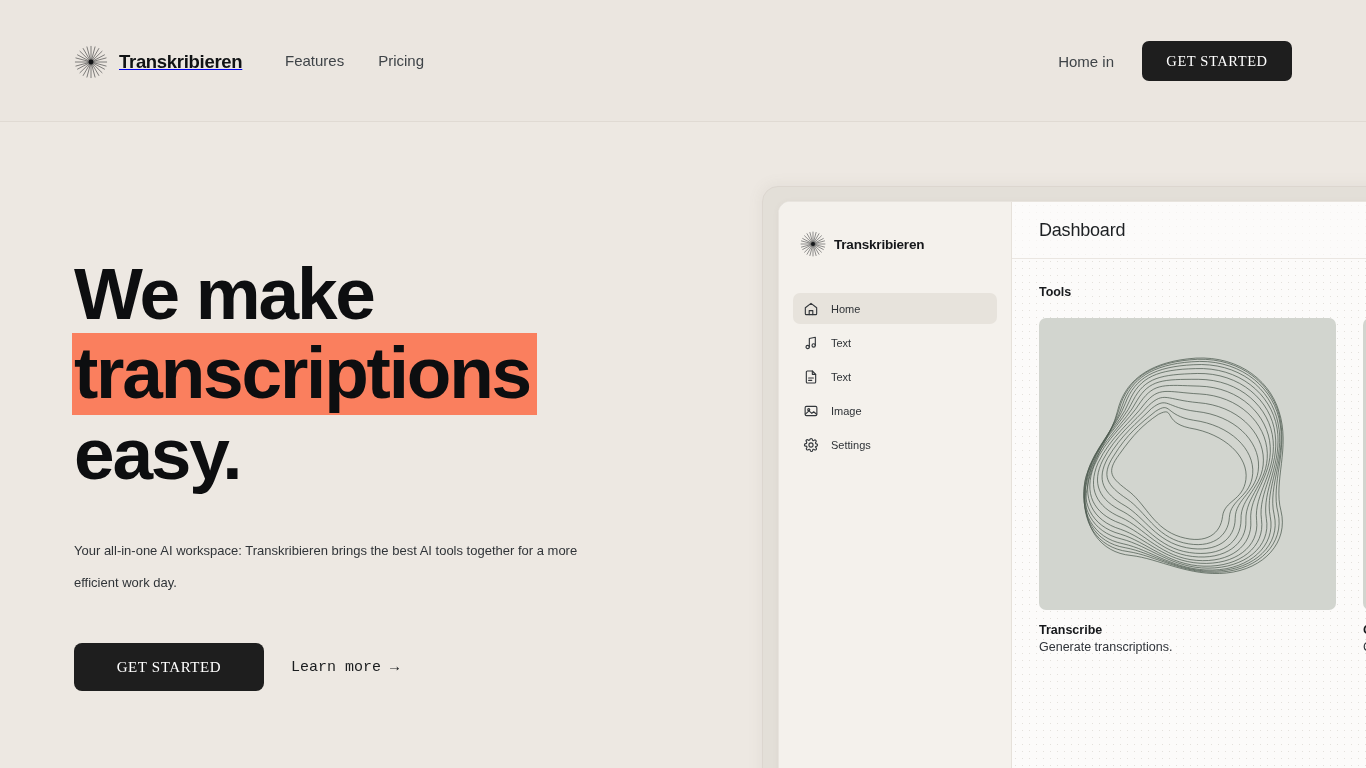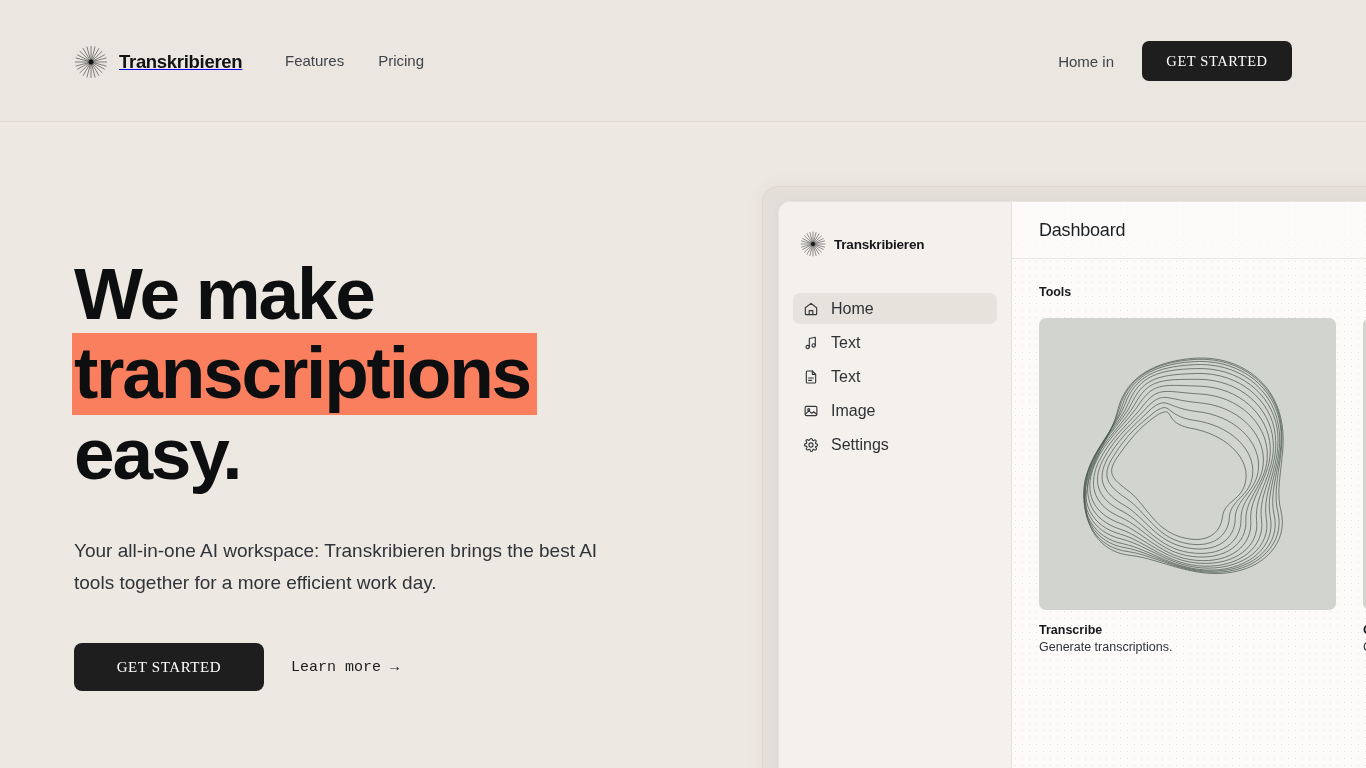--- a/index.html
+++ b/index.html
@@ -120,21 +120,21 @@
   }
   .hero-title .line { display: block; }
   .hl {
     display: inline-block;
     background: #FA7F5E;
     padding: 1px 7px 3px 2px;
     margin-left: -2px;
   }
   .hero-sub {
     margin-top: 42px;
-    font-size: 19px;
+    font-size: 13px;
     line-height: 32px;
     color: #303438;
     width: 545px;
   }
   .hero-cta {
     margin-top: 44px;
     display: flex;
     align-items: center;
     gap: 27px;
   }
@@ -222,21 +222,21 @@
     cursor: pointer;
   }
   .mock-nav-item.active { background: #E7E3DC; }
   .mock-nav-icon {
     width: 16px; height: 16px;
     flex: 0 0 16px;
     display: block;
     color: #33373B;
   }
   .mock-nav-label {
-    font-size: 16px;
+    font-size: 11px;
     color: #2E3236;
     white-space: nowrap;
     text-align: center;
   }
 
   
   .mock-content {
     flex: 1 1 auto;
     background:
       radial-gradient(circle, #E4E1DC 0.6px, transparent 0.7px) 0 0 / 7px 7px,

